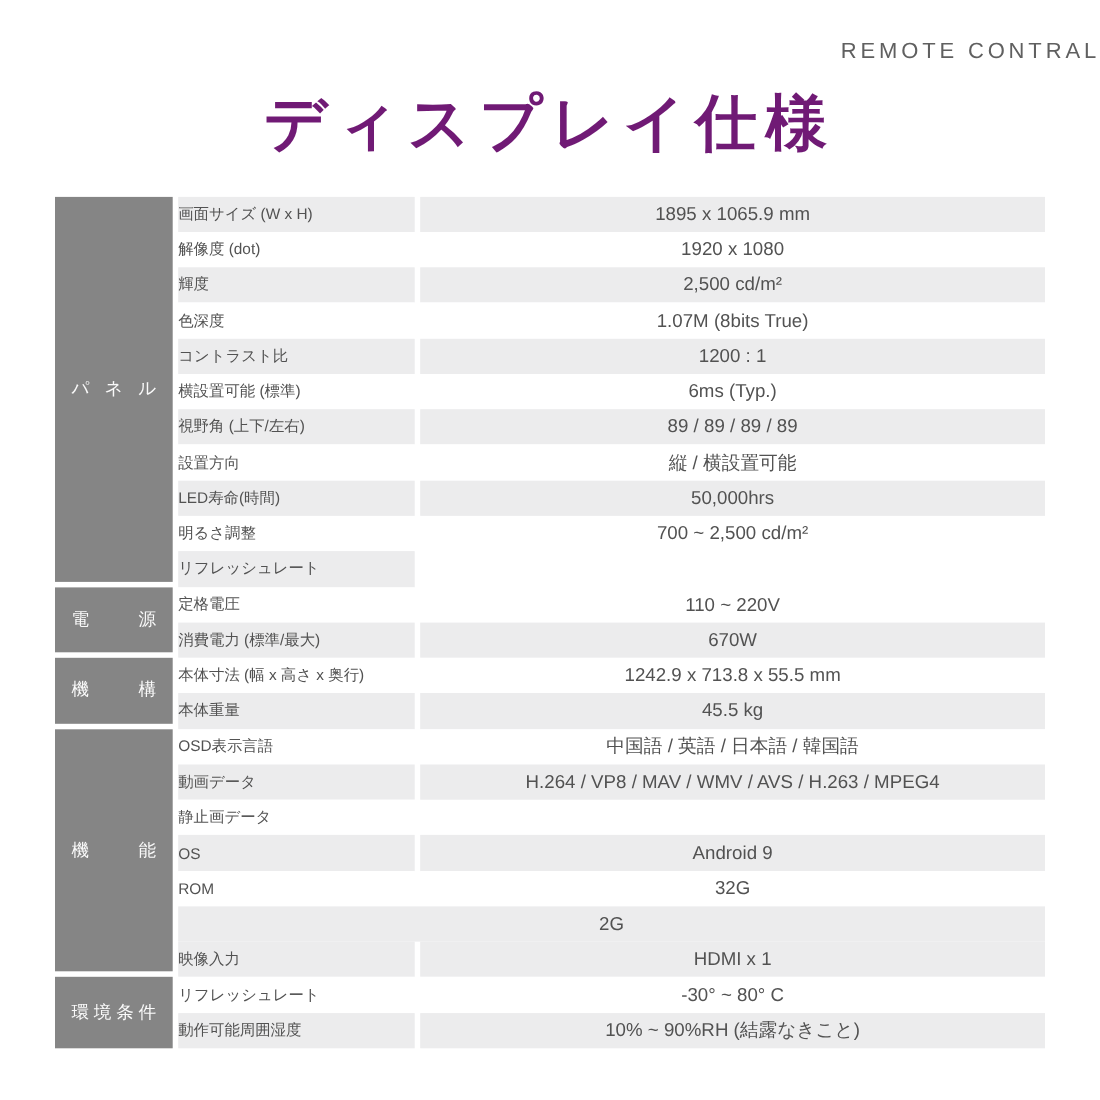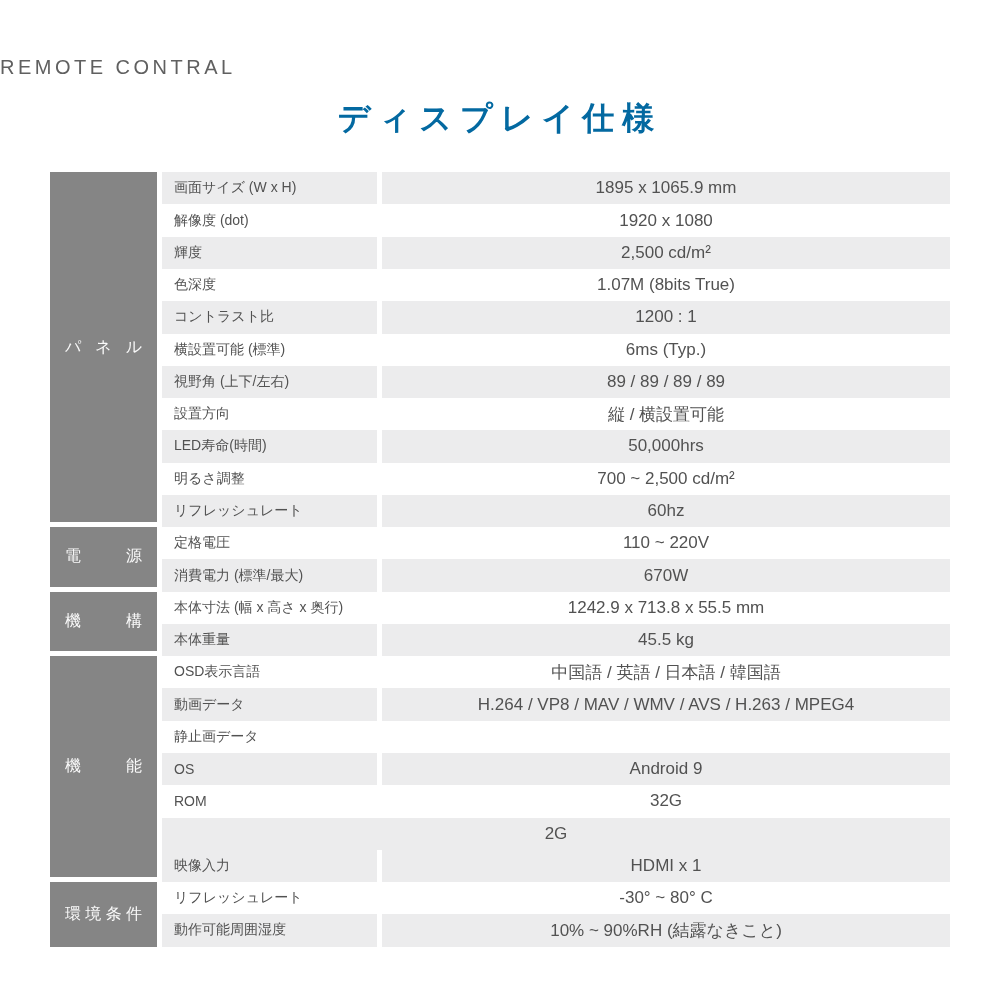--- a/index.html
+++ b/index.html
@@ -2,36 +2,36 @@
 <html><head>
 <meta charset="utf-8">
 <style>
   * { margin:0; padding:0; box-sizing:border-box; }
   html,body { width:1000px; height:1000px; background:#ffffff; overflow:hidden; }
   body { font-family:"Liberation Sans","DejaVu Sans",sans-serif; }
 
   .page { width:1000px; height:1000px; background:#ffffff; }
 
   .subtitle {
-    padding-top:56px;
-    text-align:left;
+    padding-top:36px;
+    text-align:right;
     font-size:20px;
     letter-spacing:3.5px;
     color:#606060;
     font-weight:400;
   }
 
   .title {
     margin-top:22px;
     text-align:center;
-    font-size:32px;
+    font-size:56px;
     line-height:1.1;
     font-weight:700;
     letter-spacing:8px;
-    color:#0369a1;
+    color:#701a75;
   }
 
   .spec-table { margin:36px 50px 0 50px; }
 
   .section { display:flex; }
 
   .category {
     width:107px; min-width:107px;
     background:#858585;
     color:#fafafa;
@@ -44,21 +44,20 @@
   }
   .section:last-child .category { margin-bottom:0; }
 
   .rows { flex:1; display:flex; flex-direction:column; }
 
   .row { display:flex; height:32.28px; }
 
   .row .label {
     width:215px; min-width:215px;
     display:flex; align-items:center;
-    padding-left:12px;
     font-size:14px;
     color:#525252;
     margin-right:5px;
     background:#ffffff;
   }
   .row .value {
     flex:1;
     display:flex; align-items:center; justify-content:center;
     font-size:17px;
     color:#525252;
@@ -115,21 +114,20 @@
           <div class="row shade">
             <div class="label">LED寿命(時間)</div>
             <div class="value">50,000hrs</div>
           </div>
           <div class="row">
             <div class="label">明るさ調整</div>
             <div class="value">700 ~ 2,500 cd/m²</div>
           </div>
           <div class="row shade">
             <div class="label">リフレッシュレート</div>
-            <div class="value">60hz</div>
           </div>
         </div>
       </div>
       <div class="section">
         <div class="category">
           <span>電</span>
           <span>源</span>
         </div>
         <div class="rows">
           <div class="row">

